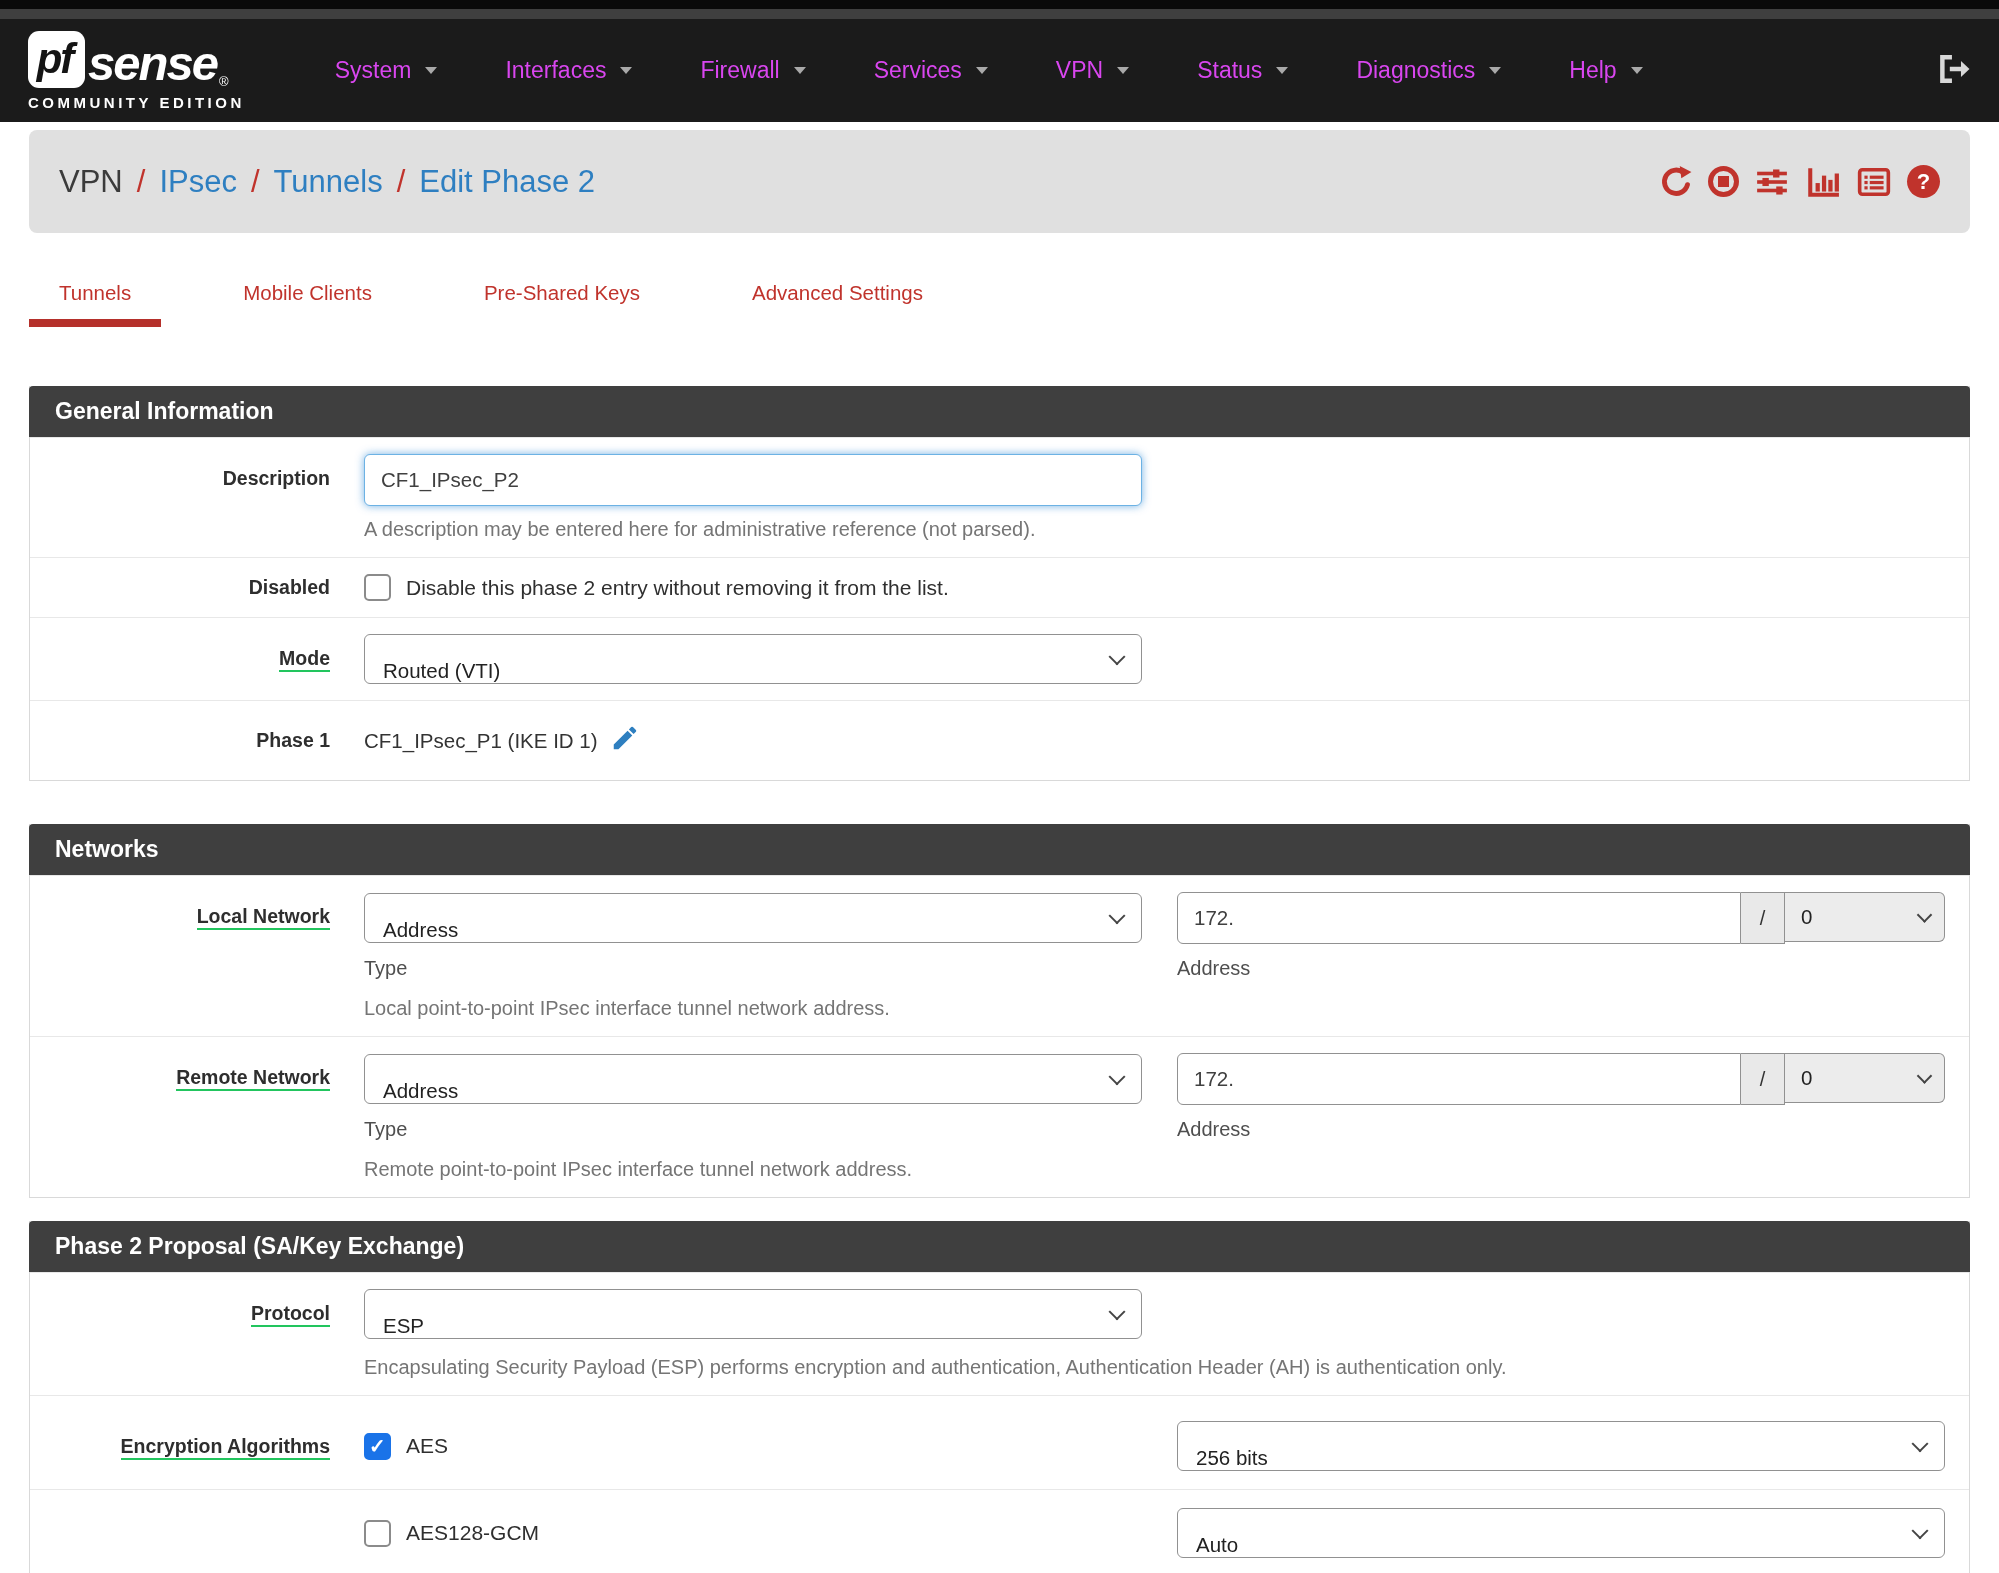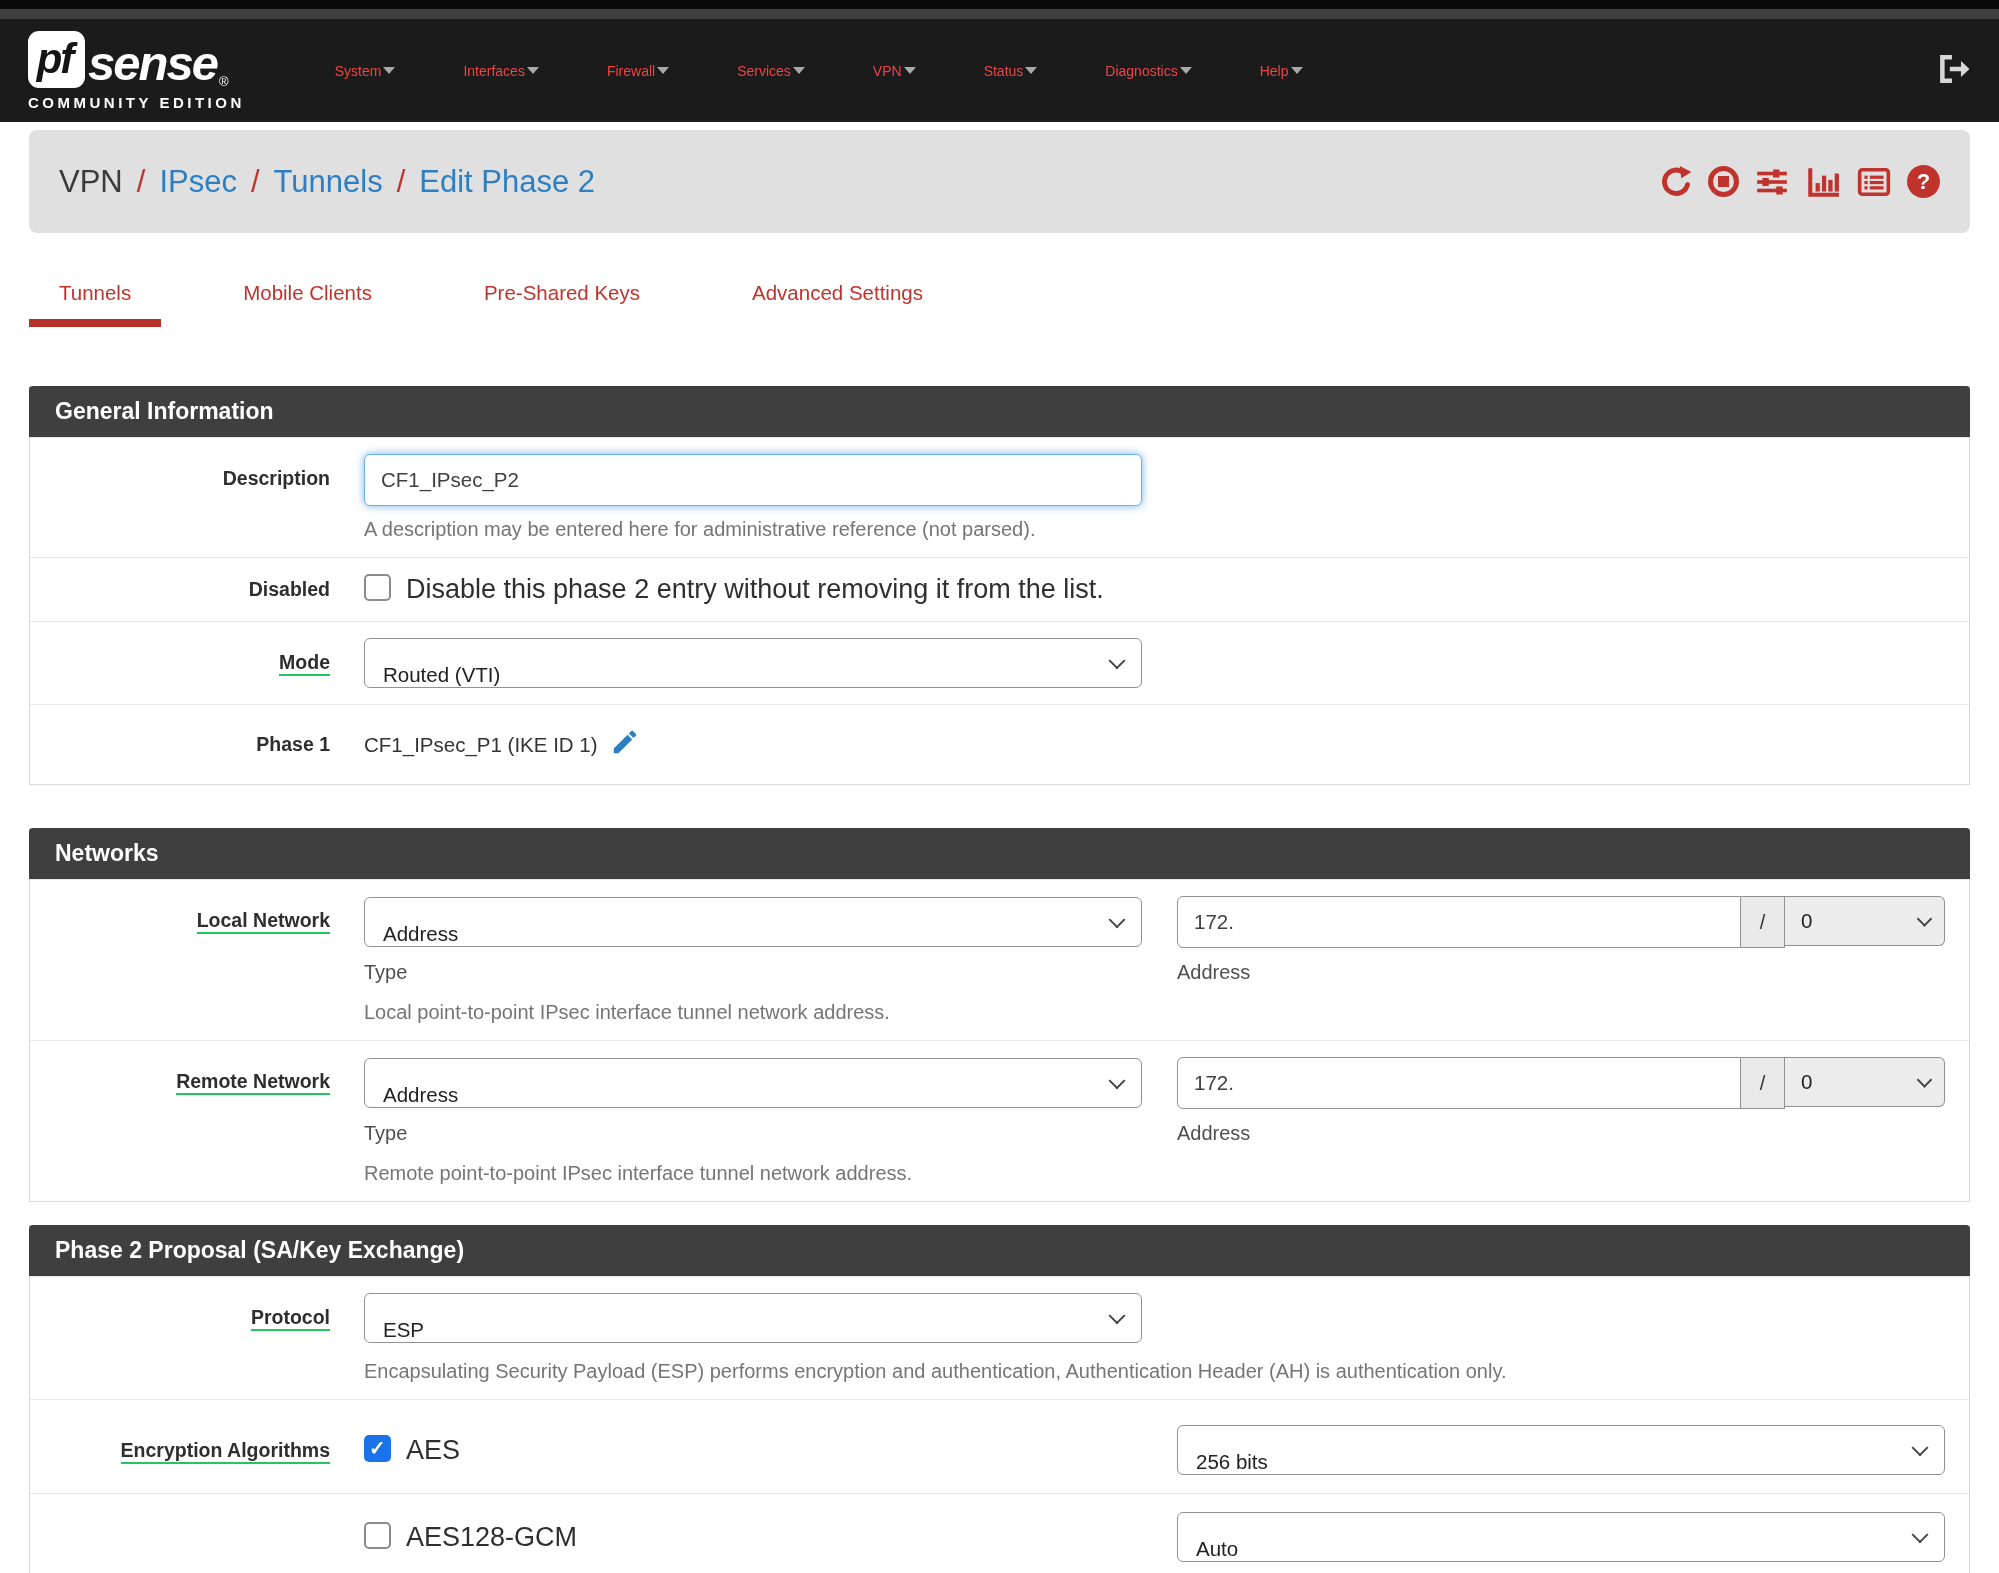--- a/index.html
+++ b/index.html
@@ -27,22 +27,22 @@
     display: flex; align-items: center; justify-content: center;
     font-style: italic; font-weight: bold; font-size: 42px; color: #141414;
     letter-spacing: -2px; padding-right: 4px;
   }
   .sense { color: #fff; font-size: 49px; font-weight: bold; font-style: italic; letter-spacing: -2px; line-height: 1; margin-left: 3px; }
   .reg-mark { color: #fff; font-size: 13px; margin-left: 2px; line-height: 1; }
   .logo-sub { color: #fff; font-size: 15px; font-weight: bold; letter-spacing: 3.5px; margin-top: 6px; white-space: nowrap; }
 
   .nav-items { display: flex; align-items: center; }
   .nav-item {
-    color: #ef4444; font-size: 14px; padding: 0 34px;
-    display: flex; align-items: center; gap: 2px; cursor: pointer; white-space: nowrap;
+    color: #d946ef; font-size: 23px; padding: 0 34px;
+    display: flex; align-items: center; gap: 14px; cursor: pointer; white-space: nowrap;
   }
   .caret-down {
     width: 0; height: 0; border-left: 6px solid transparent; border-right: 6px solid transparent;
     border-top: 7px solid #a9a9a9; display: inline-block;
   }
   .nav-right { margin-left: auto; color: #d8d8d8; display: flex; align-items: center; }
 
   
   .breadcrumb-panel {
     margin: 8px 29px 0 29px; height: 103px; background: #e0e0e0; border-radius: 8px;
@@ -132,21 +132,21 @@
   .caption { font-size: 20px; color: #4f4f4f; }
   .help-text { font-size: 20px; color: #757575; margin-top: 17px; }
   .help-text.tight { margin-top: 12px; }
 
   .cb { width: 27px; height: 27px; border: 2px solid #8b8b8b; border-radius: 5px; background: #fff; flex-shrink: 0; cursor: pointer; }
   .cb.checked {
     background: #1a73e8; border-color: #1a73e8;
     display: flex; align-items: center; justify-content: center;
   }
   .cb.checked::after { content: "✓"; color: #fff; font-size: 20px; font-weight: bold; }
-  .cb-line { display: flex; gap: 15px; font-size: 27px; color: #2f2f2f; }
+  .cb-line { display: flex; align-items: center; gap: 15px; font-size: 21px; color: #2f2f2f; }
 
   .static-value { font-size: 20.5px; color: #333; display: flex; align-items: center; gap: 12px; }
   .pencil { cursor: pointer; }
 </style>
 </head>
 <body>
 
 <div class="strip-black"></div>
 <div class="strip-gray"></div>
 

